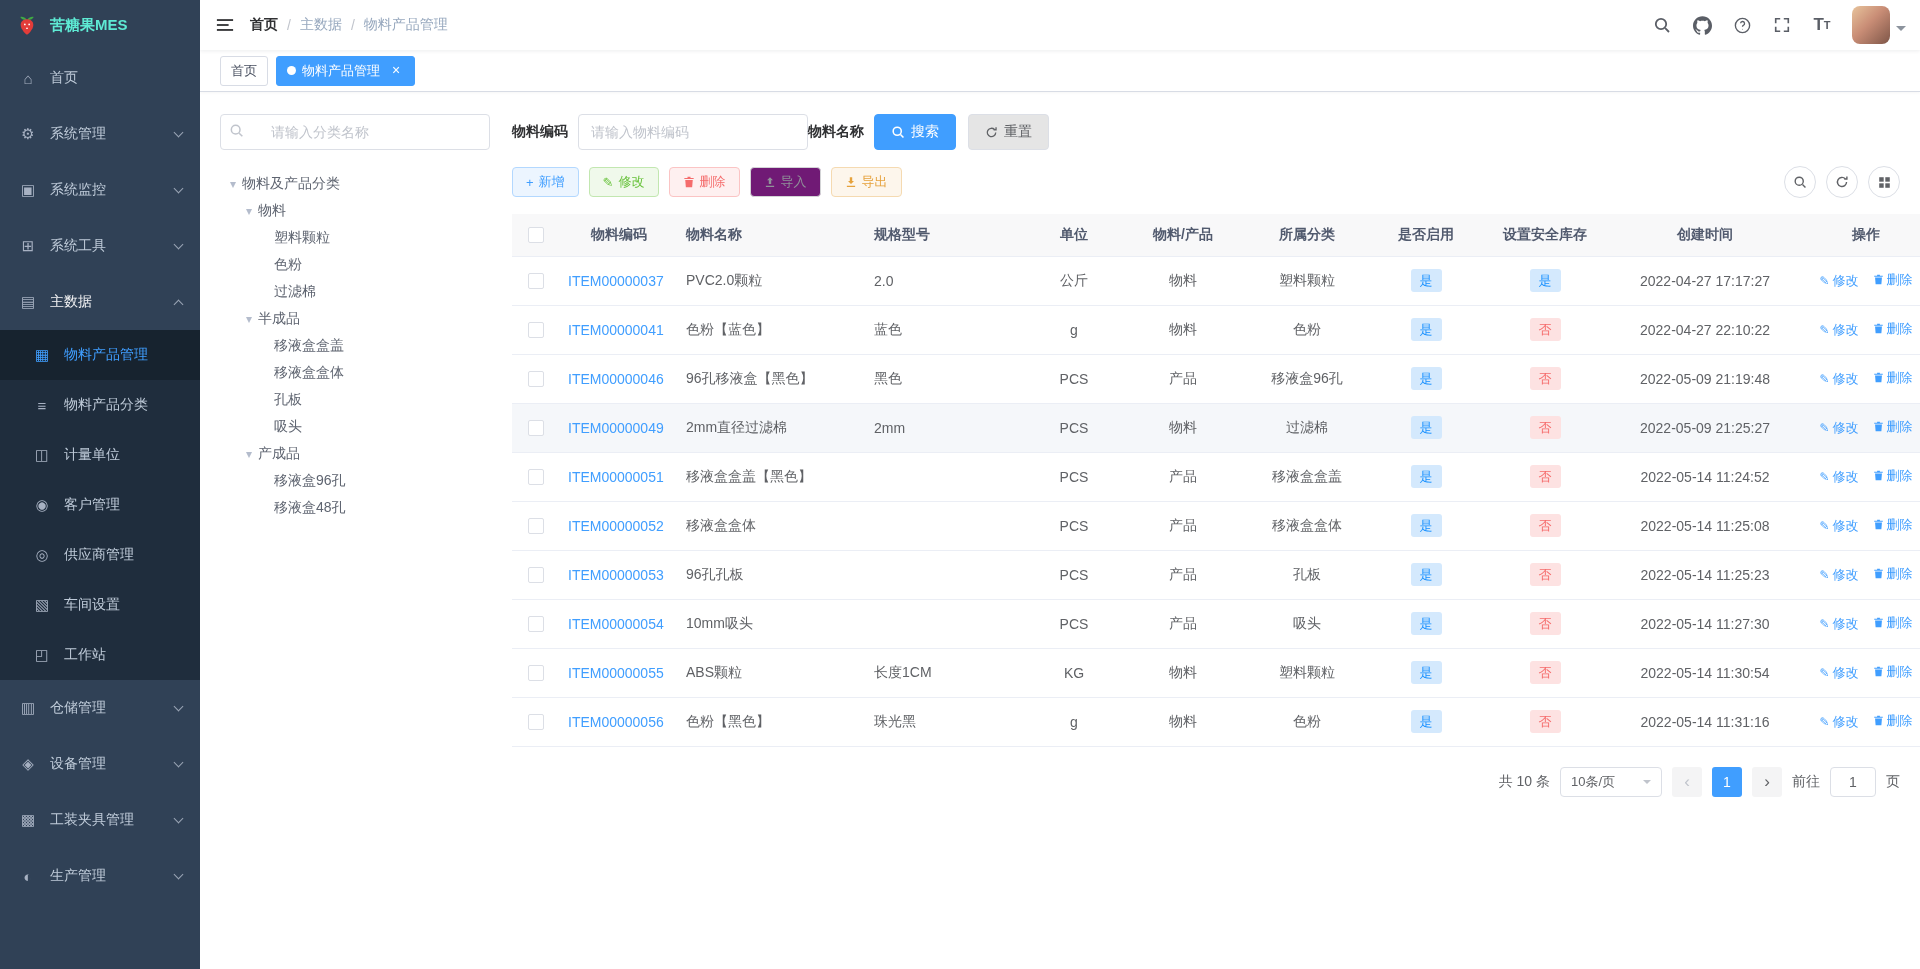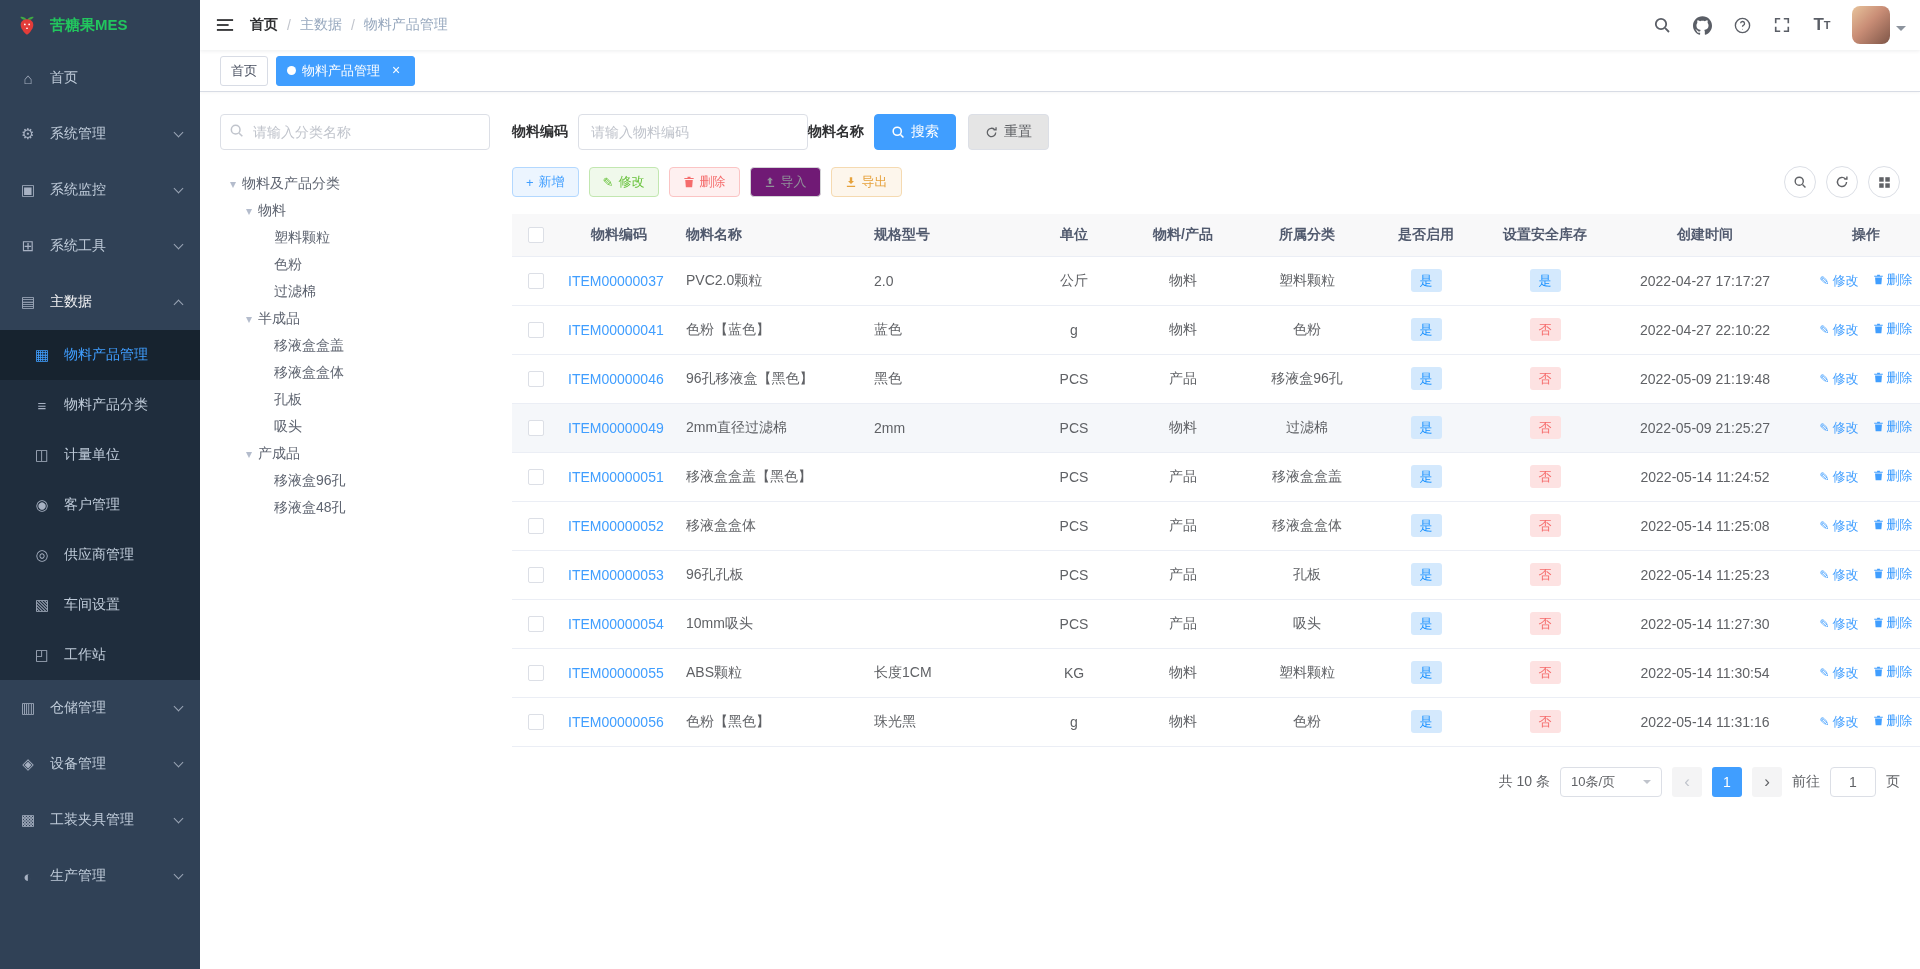--- a/index.html
+++ b/index.html
@@ -4,21 +4,21 @@
 <style>
   * { box-sizing: border-box; margin: 0; padding: 0; }
   html, body { width: 1920px; height: 969px; overflow: hidden; }
   body {
     font-family: "Liberation Sans", "DejaVu Sans", sans-serif;
     font-size: 14px; color: #303133; background: #fff; position: relative;
   }
   
   .sidebar { position: absolute; left: 0; top: 0; width: 200px; height: 100%; background: #304156; z-index: 20; }
   .logo { height: 50px; display: flex; align-items: center; gap: 10px; padding: 0 14px; }
-  .logo-title { color: #22c55e; font-weight: bold; font-size: 15px; white-space: nowrap; }
+  .logo-title { color: #5eead4; font-weight: bold; font-size: 15px; white-space: nowrap; }
   .menu-item { height: 56px; display: flex; align-items: center; padding: 0 18px; color: #bfcbd9; cursor: pointer; }
   .menu-item.open { color: #f4f4f5; }
   .mi-icon { width: 20px; margin-right: 12px; text-align: center; font-size: 15px; color: #a7b1c2; flex-shrink: 0; }
   .mi-label { flex: 1; font-size: 14px; white-space: nowrap; }
   .chevron { width: 7px; height: 7px; border-right: 1.5px solid #9aa5b5; border-bottom: 1.5px solid #9aa5b5; transform: rotate(45deg); margin-top: -3px; }
   .chevron.up { transform: rotate(-135deg); margin-top: 4px; }
   .submenu { background: #1f2d3d; }
   .submenu-item { height: 50px; display: flex; align-items: center; padding: 0 18px 0 32px; color: #bfcbd9; cursor: pointer; font-size: 14px; }
   .submenu-item.active { color: #409eff; background: #17232f; }
   .submenu-item.active .mi-icon { color: #409eff; }
@@ -41,21 +41,21 @@
   
   .tags-bar { height: 42px; display: flex; align-items: center; gap: 8px; padding: 0 20px; background: #fff; border-bottom: 1px solid #d8dce5; box-shadow: 0 1px 3px rgba(0,0,0,.04); position: relative; z-index: 5; }
   .tag { height: 30px; display: inline-flex; align-items: center; gap: 6px; padding: 0 10px; border: 1px solid #d8dce5; background: #fff; color: #495060; font-size: 13px; cursor: pointer; border-radius: 3px; }
   .tag.active { background: #409eff; border-color: #409eff; color: #fff; }
   .tag-dot { width: 9px; height: 9px; border-radius: 50%; background: #fff; }
   .tag-close { margin-left: 2px; width: 16px; height: 16px; line-height: 14px; text-align: center; border-radius: 50%; font-size: 14px; }
   
   .content { flex: 1; display: flex; gap: 22px; padding: 22px 20px; overflow: hidden; }
   .tree-panel { width: 270px; flex-shrink: 0; }
   .tree-search { position: relative; }
-  .tree-search input { width: 100%; height: 36px; border: 1px solid #dcdfe6; border-radius: 4px; padding: 0 12px 0 32px; font-size: 14px; color: #3b82f6; outline: none; background: #fff; }
+  .tree-search input { width: 100%; height: 36px; border: 1px solid #dcdfe6; border-radius: 4px; padding: 0 12px 0 50px; font-size: 14px; color: #3b82f6; outline: none; background: #fff; }
   input::placeholder { color: #c0c4cc; }
   .search-glyph { position: absolute; left: 9px; top: 9px; color: #c0c4cc; }
   .tree { margin-top: 20px; }
   .tree-node { height: 27px; display: flex; align-items: center; font-size: 14px; color: #5e6470; cursor: pointer; }
   .tree-caret { width: 18px; text-align: center; color: #b4bccc; font-size: 12px; flex-shrink: 0; }
   .right-panel { flex: 1; min-width: 0; display: flex; flex-direction: column; }
   
   .filter-row { display: flex; align-items: center; }
   .filter-label { font-weight: 700; color: #303133; margin-right: 10px; white-space: nowrap; }
   .filter-input { width: 230px; height: 36px; border: 1px solid #dcdfe6; border-radius: 4px; padding: 0 12px; font-size: 14px; color: #606266; outline: none; margin-right: 0; }

